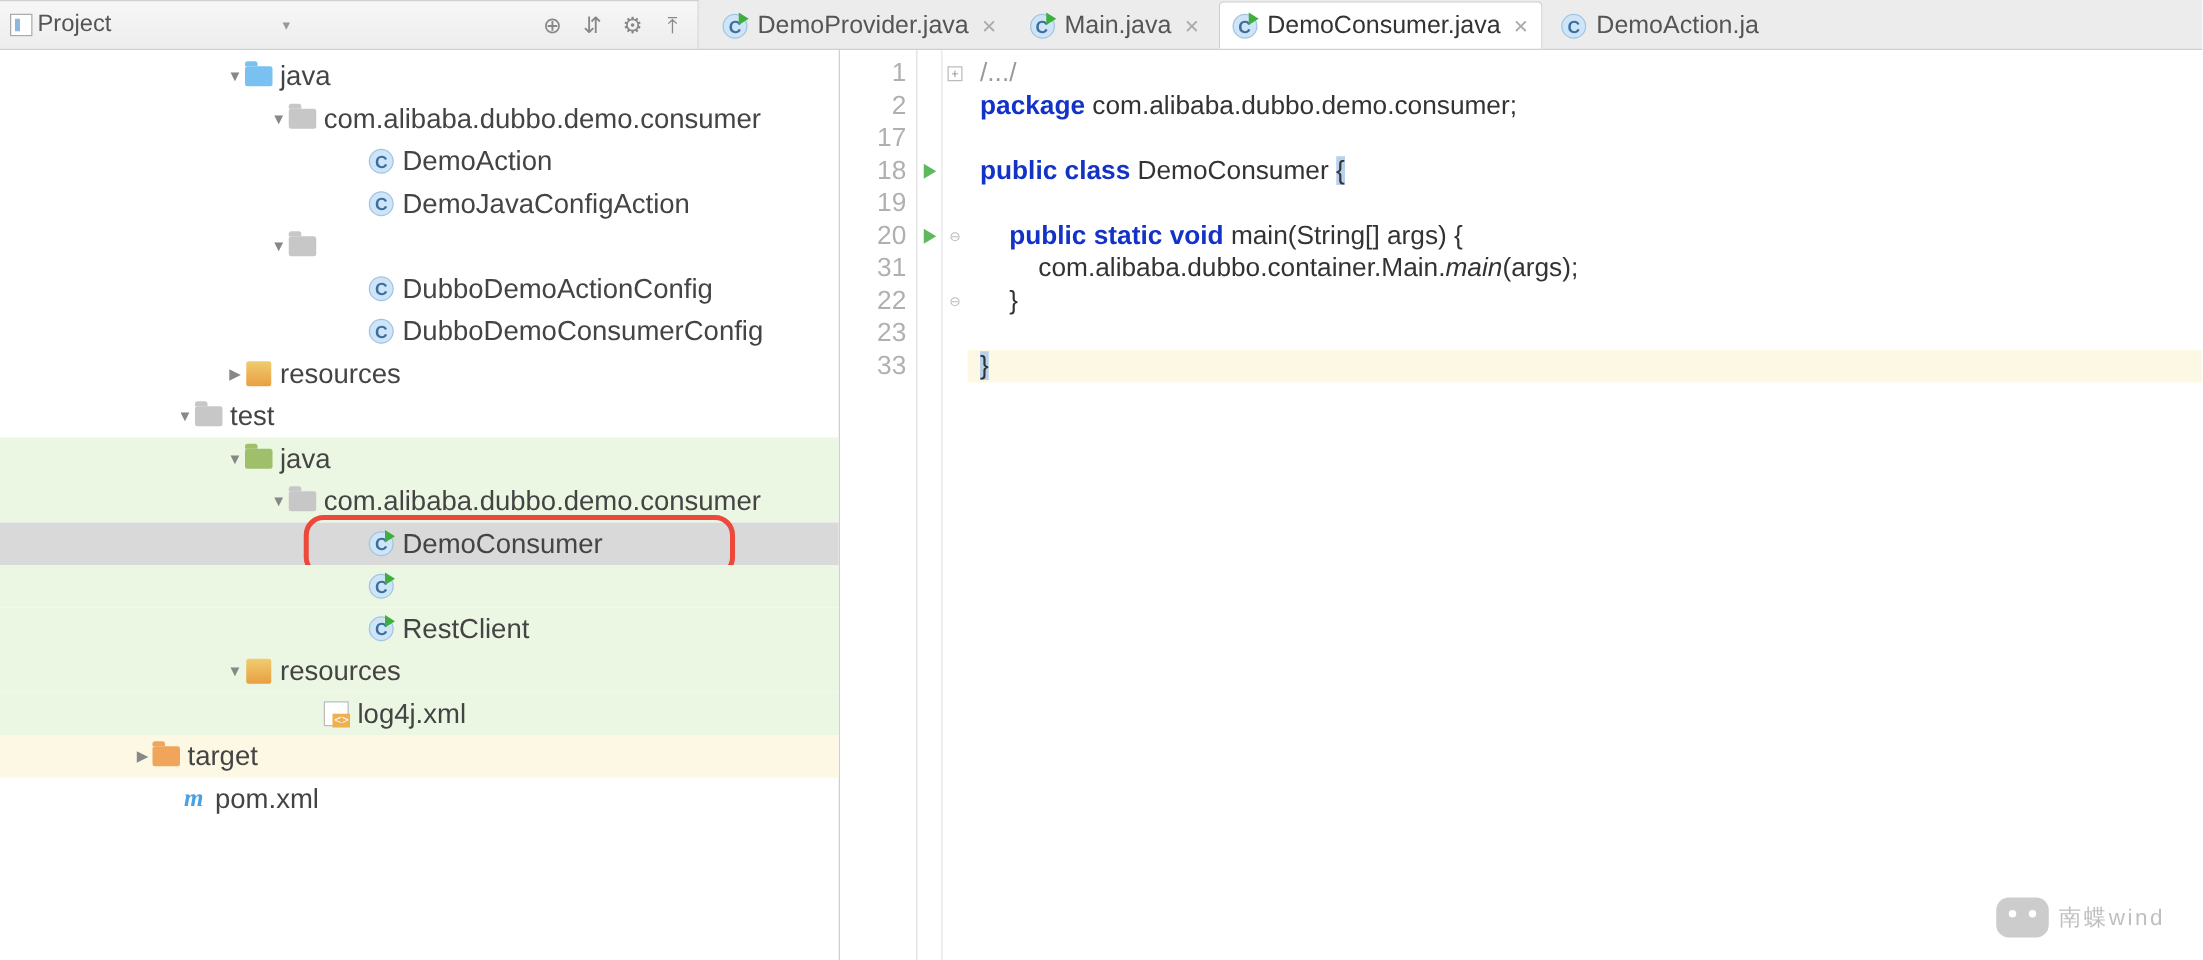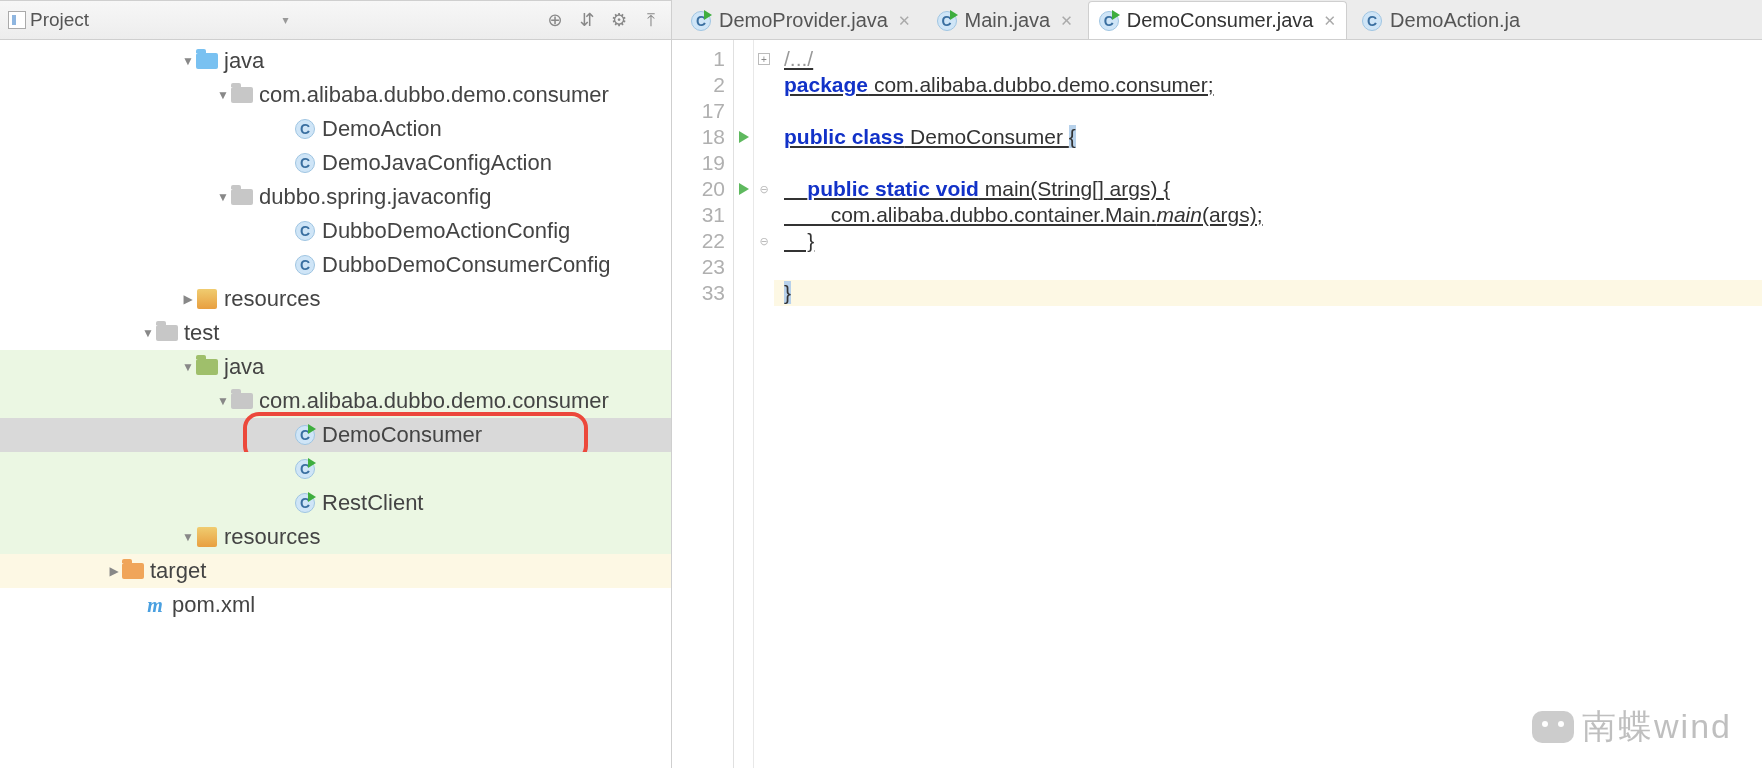--- a/index.html
+++ b/index.html
@@ -1,18 +1,18 @@
 <!DOCTYPE html>
 <html><head>
 <meta charset="utf-8">
 <style>
 * { box-sizing: border-box; margin: 0; padding: 0; font-family: "Lucida Grande", Arial, sans-serif; }
 body { display: flex; flex-direction: column; width: 1762px; height: 768px; overflow: hidden; background: #fff; color: #333; }
 .top { display: flex; height: 40px; }
-.proj-header { width: 672px; display: flex; align-items: center; background: linear-gradient(#f7f7f7,#ededed); border: 1px solid #cfcfcf; border-left: none; padding: 1px 8px; font-size: 19px; }
+.proj-header { width: 559px; display: flex; align-items: center; background: linear-gradient(#f7f7f7,#ededed); border: 1px solid #cfcfcf; border-left: none; padding: 1px 8px; font-size: 19px; }
 .proj-header .title { margin-left: 4px; color: #555; flex: 1; }
 .proj-header .spacer { flex: 1; }
 .editor-tabs { flex: 1; display: flex; align-items: flex-end; background: #ececec; border-bottom: 1px solid #cfcfcf; padding-left: 8px; overflow: hidden; }
 .tab { display: flex; align-items: center; padding: 7px 10px; font-size: 20px; color: #555; border: 1px solid transparent; border-bottom: none; border-radius: 4px 4px 0 0; margin-right: 4px; cursor: pointer; white-space: nowrap; }
 .tab.active { background: #fff; border-color: #cfcfcf; color: #333; }
 .tab .close { margin-left: 10px; color: #aaa; font-size: 15px; }
 .main { display: flex; flex: 1; overflow: hidden; }
 .tree { width: 672px; border-right: 1px solid #cfcfcf; overflow: hidden; font-size: 22px; color: #444; padding-top: 4px; }
 .row { display: flex; align-items: center; height: 34px; position: relative; }
 .row .arrow { width: 16px; text-align: center; color: #888; font-size: 12px; }
@@ -39,27 +39,27 @@
 .m-icon { width:20px;height:20px;color:#4aa0e0;font-weight:bold;font-style:italic;font-size:20px;font-family:serif;display:flex;align-items:center;justify-content:center; }
 .toolbar-icon { width:24px;height:24px;color:#888;display:flex;align-items:center;justify-content:center;font-size:18px;margin-left:8px; }
 .editor { flex:1; display:flex; overflow:hidden; font-family: Menlo, Consolas, monospace; font-size: 21px; }
 .gutter { width:62px; background:#fff; border-right:1px solid #e0e0e0; color:#b0b0b0; text-align:right; padding:6px 8px 0 0; line-height:26px; }
 .marks { width:20px; border-right:1px solid #e8e8e8; padding-top:6px; }
 .marks div { height:26px; display:flex; align-items:center; justify-content:center; }
 .play { width:0;height:0;border-left:10px solid #5eb95e;border-top:6px solid transparent;border-bottom:6px solid transparent; }
 .fold { width:12px;height:12px;border:1px solid #bbb;color:#888;font-size:10px;display:flex;align-items:center;justify-content:center; }
 .foldcol { width:20px; padding-top:6px; }
 .foldcol div { height:26px;display:flex;align-items:center;justify-content:center;color:#bbb;font-size:11px; }
-.code { flex:1; padding:6px 0 0 10px; line-height:26px; white-space:pre;text-decoration:underline; }
+.code { flex:1; padding:6px 0 0 10px; line-height:26px; white-space:pre; }
 .hl-line { background:#fdf8e4; display:block; margin-left:-10px; padding-left:10px; width:calc(100% + 10px); }
 .kw { color:#1232c8; font-weight:bold; }
 .cm { color:#999; }
 .caret { background:#b7d1ea; }
 .it { font-style: italic; }
-.watermark { position:absolute; right:30px; bottom:18px; color:#b5b5b5; font-size:34px; display:flex; align-items:center; opacity:0.85; letter-spacing:2px; }
+.watermark { position:absolute; right:30px; bottom:18px; color:#b5b5b5; font-size:18px; display:flex; align-items:center; opacity:0.85; letter-spacing:2px; }
 .watermark .w-icon { width:42px;height:32px;border-radius:10px;background:#c4c4c4;margin-right:8px;position:relative; }
 .watermark .w-icon::before,.watermark .w-icon::after { content:'';position:absolute;top:10px;width:6px;height:6px;background:#fff;border-radius:50%; }
 .watermark .w-icon::before { left:10px; } .watermark .w-icon::after{ right:10px;}
 .proj-icon { width:18px;height:18px;border:1px solid #aaa;background:#fff;position:relative; }
 .proj-icon::after { content:'';position:absolute;left:3px;top:3px;width:4px;height:10px;background:#8fb6e0; }
 .chev { color:#999; font-size:12px; margin-left:6px; }
 </style>
 </head>
 <body>
 
@@ -130,21 +130,20 @@
           <span class="class-icon">C</span>
         </span>
         <span class="label">DemoJavaConfigAction</span>
       </div>
       <div class="row ">
         <span class="gap" style="width: 215px;"></span>
         <span class="arrow">▼</span>
         <span class="icon">
           <span class="folder grey"></span>
         </span>
-        <span class="label">dubbo.spring.javaconfig</span>
       </div>
       <div class="row ">
         <span class="gap" style="width: 278px;"></span>
         <span class="arrow"></span>
         <span class="icon">
           <span class="class-icon">C</span>
         </span>
         <span class="label">DubboDemoActionConfig</span>
       </div>
       <div class="row ">
@@ -211,20 +210,28 @@
         </span>
         <span class="label">RestClient</span>
       </div>
       <div class="row green">
         <span class="gap" style="width: 180px;"></span>
         <span class="arrow">▼</span>
         <span class="icon">
           <span class="res-icon"></span>
         </span>
         <span class="label">resources</span>
+      </div>
+      <div class="row green">
+        <span class="gap" style="width: 242px;"></span>
+        <span class="arrow"></span>
+        <span class="icon">
+          <span class="xml-icon"></span>
+        </span>
+        <span class="label">log4j.xml</span>
       </div>
       <div class="row yellow">
         <span class="gap" style="width: 106px;"></span>
         <span class="arrow">▶</span>
         <span class="icon">
           <span class="folder orange"></span>
         </span>
         <span class="label">target</span>
       </div>
       <div class="row ">

